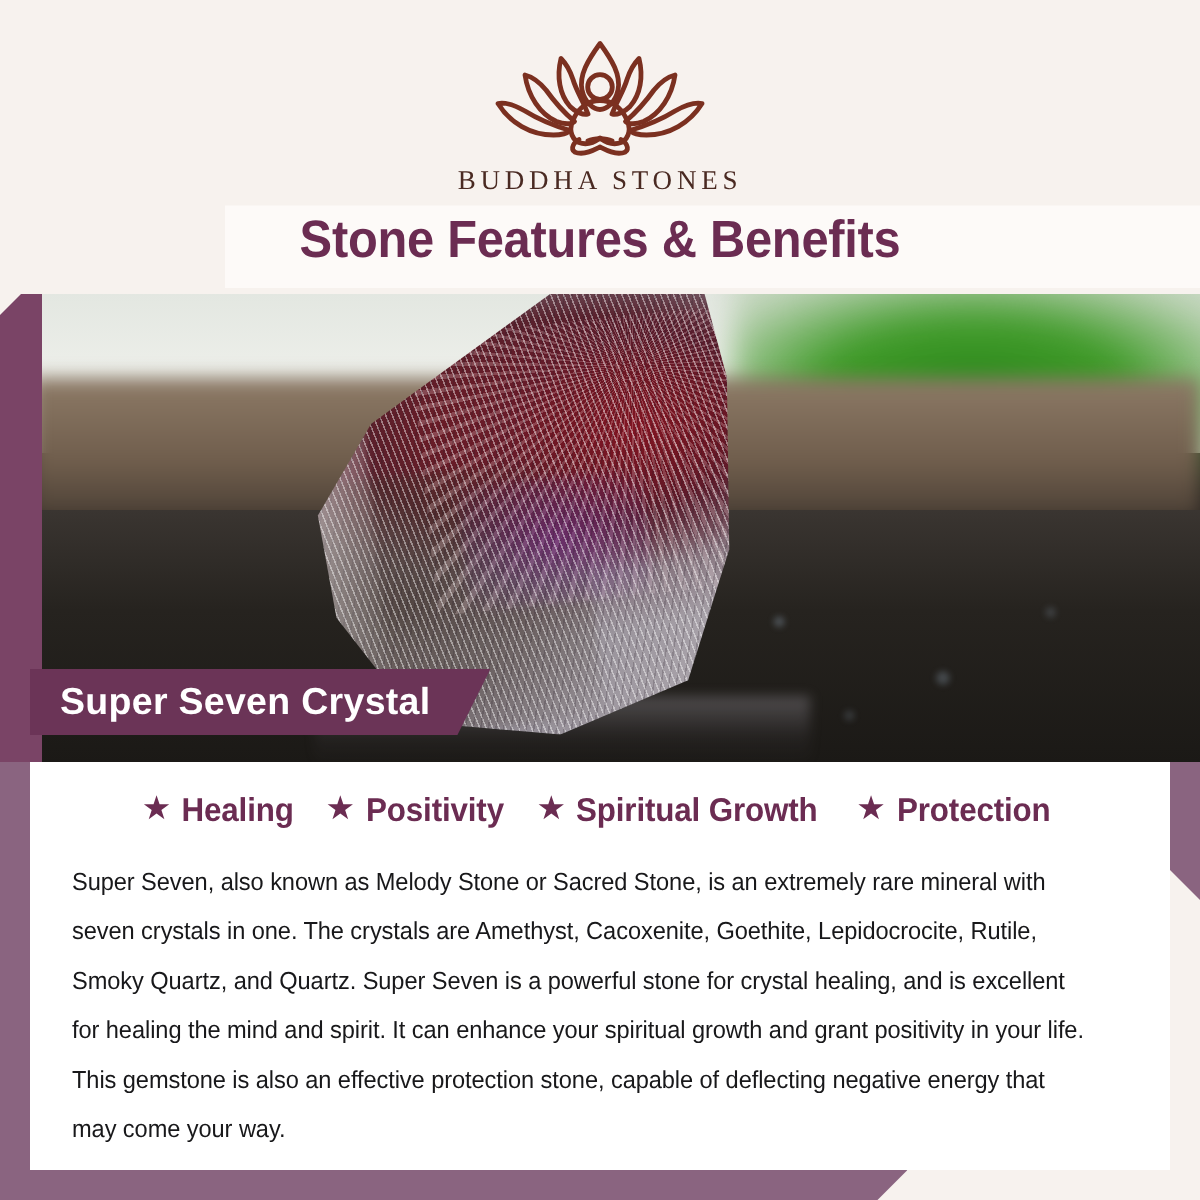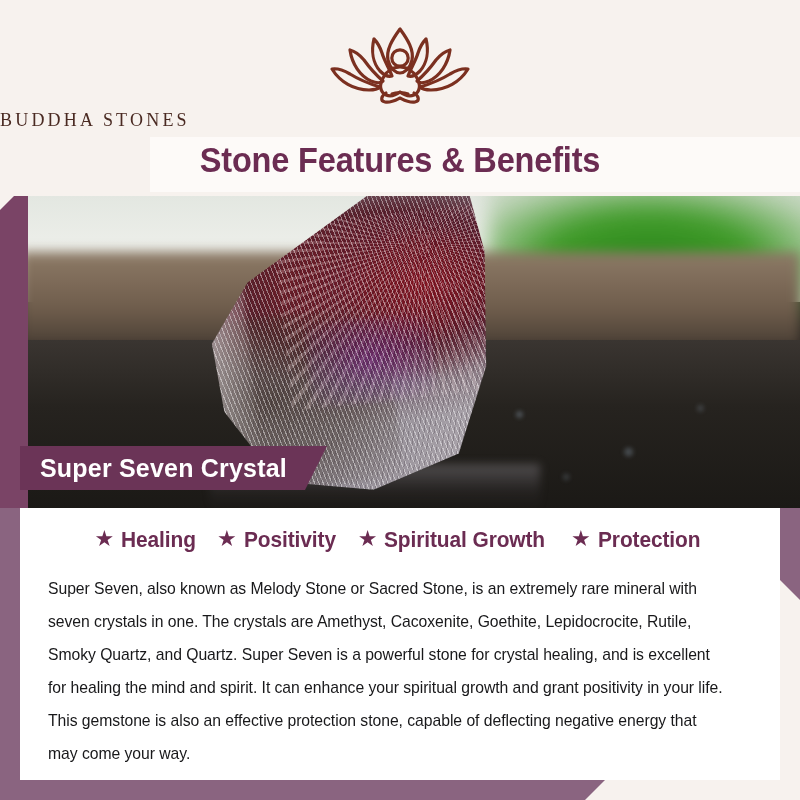--- a/index.html
+++ b/index.html
@@ -75,20 +75,21 @@
     left: 0;
     width: 800px;
     height: 198px;
     background: #F7F2EE;
   }
   .logo-wrap {
     position: absolute;
     top: 22px;
     left: 0;
     width: 800px;
+    text-align: center;
   }
   .logo-mark {
     display: block;
     margin: 0 auto;
   }
   .logo-text {
     display: block;
     margin-top: 2px;
     font-family: "Liberation Serif", serif;
     font-size: 18px;

